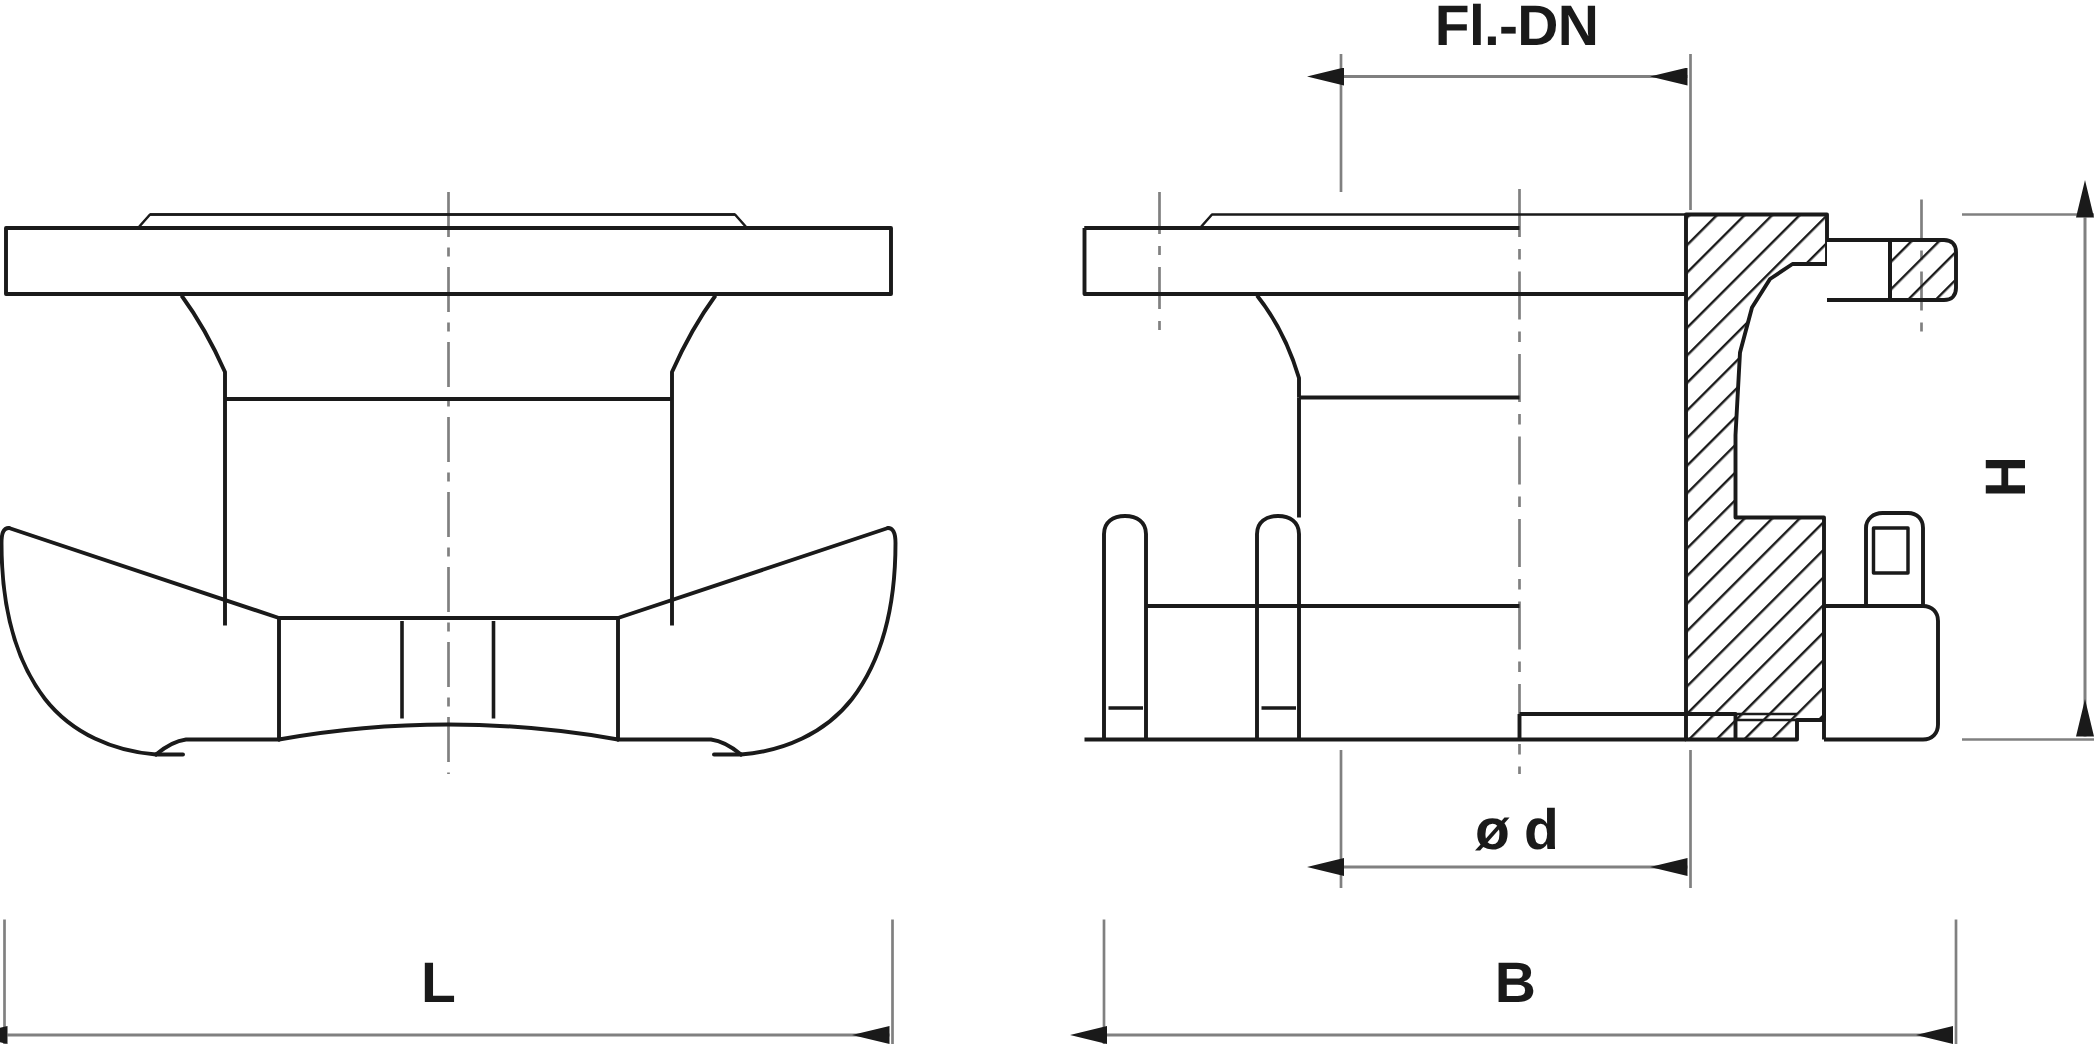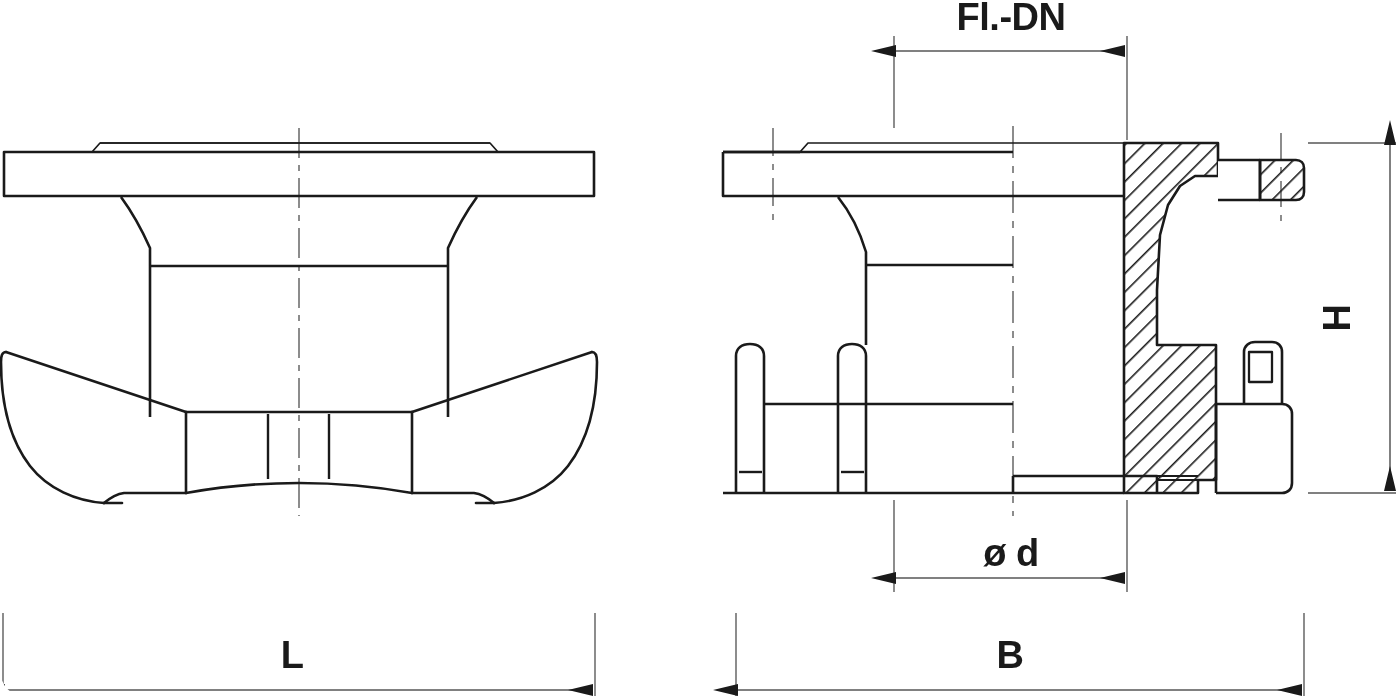--- a/index.html
+++ b/index.html
@@ -10,21 +10,20 @@
   }
   body {
     font-family: "Liberation Sans", sans-serif;
   }
   #drawing-root {
     position: relative;
     width: 1400px;
     height: 698px;
     background: #ffffff;
     overflow: hidden;
-    border-radius: 28px;
   }
   svg#drawing-svg {
     display: block;
     width: 1400px;
     height: 698px;
   }
   .dim-label {
     font-family: "Liberation Sans", sans-serif;
     font-weight: bold;
     font-size: 38px;

